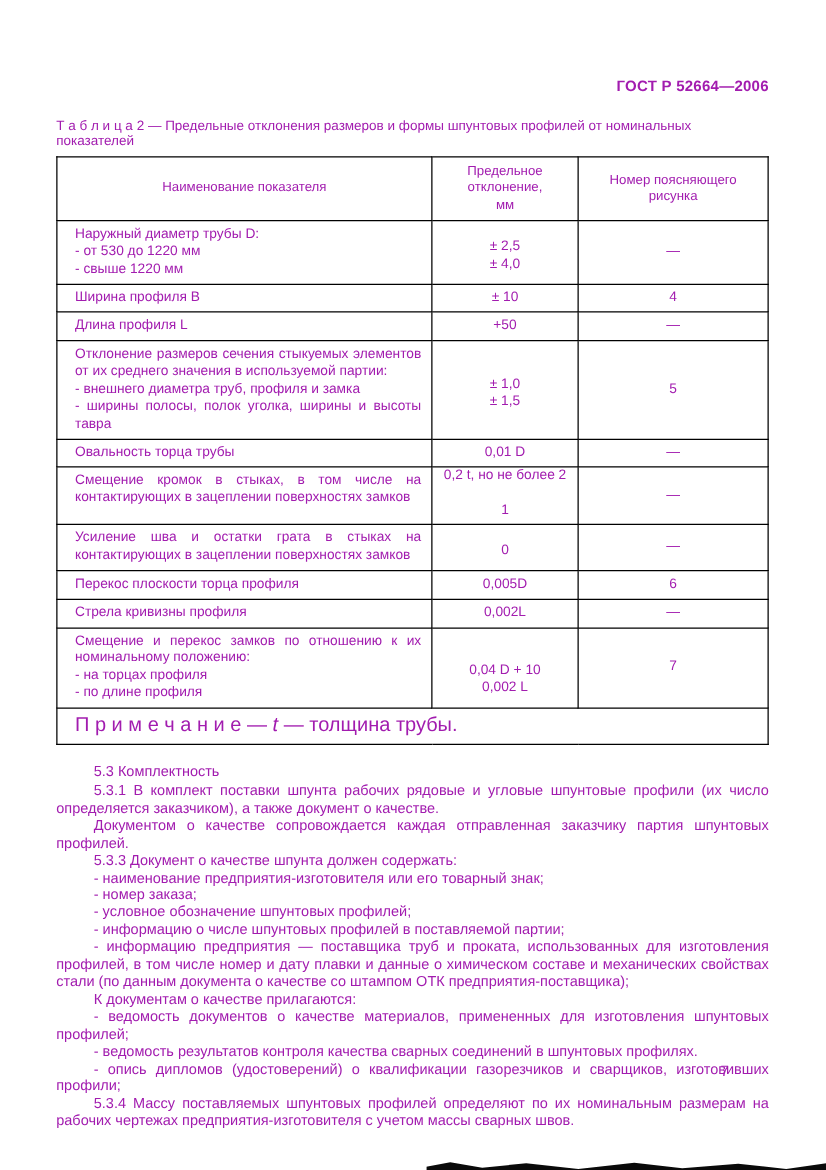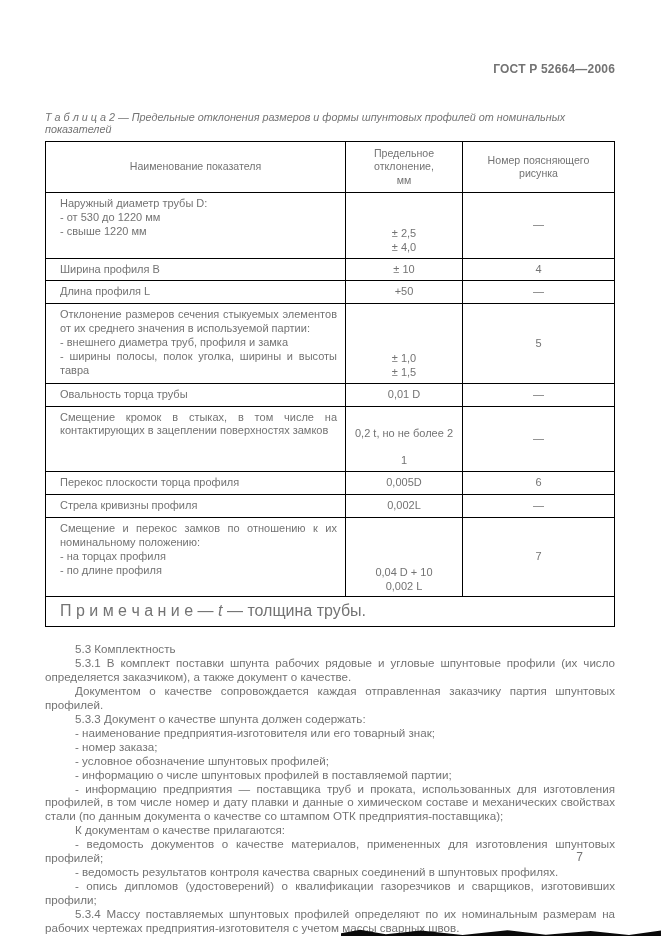--- a/index.html
+++ b/index.html
@@ -1,41 +1,41 @@
 <!DOCTYPE html>
 <html><head>
 <meta charset="utf-8">
 <style>
   html,body { margin:0; padding:0; background:#e8e8e8; }
   .page {
     width:661px; height:936px; background:#ffffff; position:relative;
     box-sizing:border-box; padding:62px 46px 0 45px;
-    font-family:"Liberation Sans", sans-serif; color:#737373;
+    font-family:"Liberation Sans", sans-serif; color:#a21caf;
     overflow:hidden; margin:0 auto;
   }
   .doc-header { text-align:right; font-weight:bold; font-size:12px; letter-spacing:0.2px; }
-  .table-caption { font-size:10.8px; margin-top:35px;font-style:italic; }
+  .table-caption { font-size:10.8px; margin-top:19px; }
   table.spec-table {
     border-collapse:collapse; width:100%; margin-top:6px;
     font-size:11px; line-height:1.26; table-layout:fixed;
   }
   table.spec-table th, table.spec-table td { border:1px solid #000; }
   table.spec-table th {
     font-weight:normal; font-size:10.6px; text-align:center; vertical-align:middle;
     white-space:pre-line; padding:5px 4px; height:30px;
   }
   col.c-name { width:auto; }
   col.c-dev  { width:117px; }
   col.c-fig  { width:152px; }
   td.name {
     padding:4px 8px 4px 14px; white-space:pre-line; text-align:justify;
     vertical-align:top;
   }
   td.dev  { text-align:center; white-space:pre-line; vertical-align:middle; padding:3px 4px; }
-  td.dev.top { vertical-align:top; padding-top:20px; }
+  td.dev.top { vertical-align:top; padding-top:0; }
   td.fig  { text-align:center; vertical-align:middle; padding:3px 4px; }
   td.note { padding:4px 8px 4px 14px; font-size:16px; }
   td.note i { font-style:italic; }
   .body-text { margin-top:15px; font-size:11.6px; line-height:1.2; }
   .body-text p { margin:0; text-indent:30px; text-align:justify; }
   .body-text p.section-title { font-weight:normal; margin-bottom:1px; }
   .page-number { position:absolute; right:78px; bottom:72px; font-size:12px; }
   .scan-artifact {
     position:absolute; bottom:0; right:0; width:320px; height:9px; background:#0a0a0a;
     clip-path:polygon(0 70%, 6% 30%, 14% 80%, 25% 40%, 38% 90%, 52% 35%, 64% 85%, 78% 45%, 90% 90%, 100% 40%, 100% 100%, 0 100%);
@@ -103,20 +103,26 @@
         <td class="fig">—</td>
       </tr>
       <tr>
         <td class="name">Смещение кромок в стыках, в том числе на контактирующих в зацеплении поверхностях замков</td>
         <td class="dev top">0,2 t, но не более 2
 
 1</td>
         <td class="fig">—</td>
       </tr>
       <tr>
+        <td class="name">Усиление шва и остатки грата в стыках на контактирующих в зацеплении поверхностях замков</td>
+        <td class="dev top">
+0</td>
+        <td class="fig">—</td>
+      </tr>
+      <tr>
         <td class="name">Перекос плоскости торца профиля</td>
         <td class="dev">0,005D</td>
         <td class="fig">6</td>
       </tr>
       <tr>
         <td class="name">Стрела кривизны профиля</td>
         <td class="dev">0,002L</td>
         <td class="fig">—</td>
       </tr>
       <tr>

